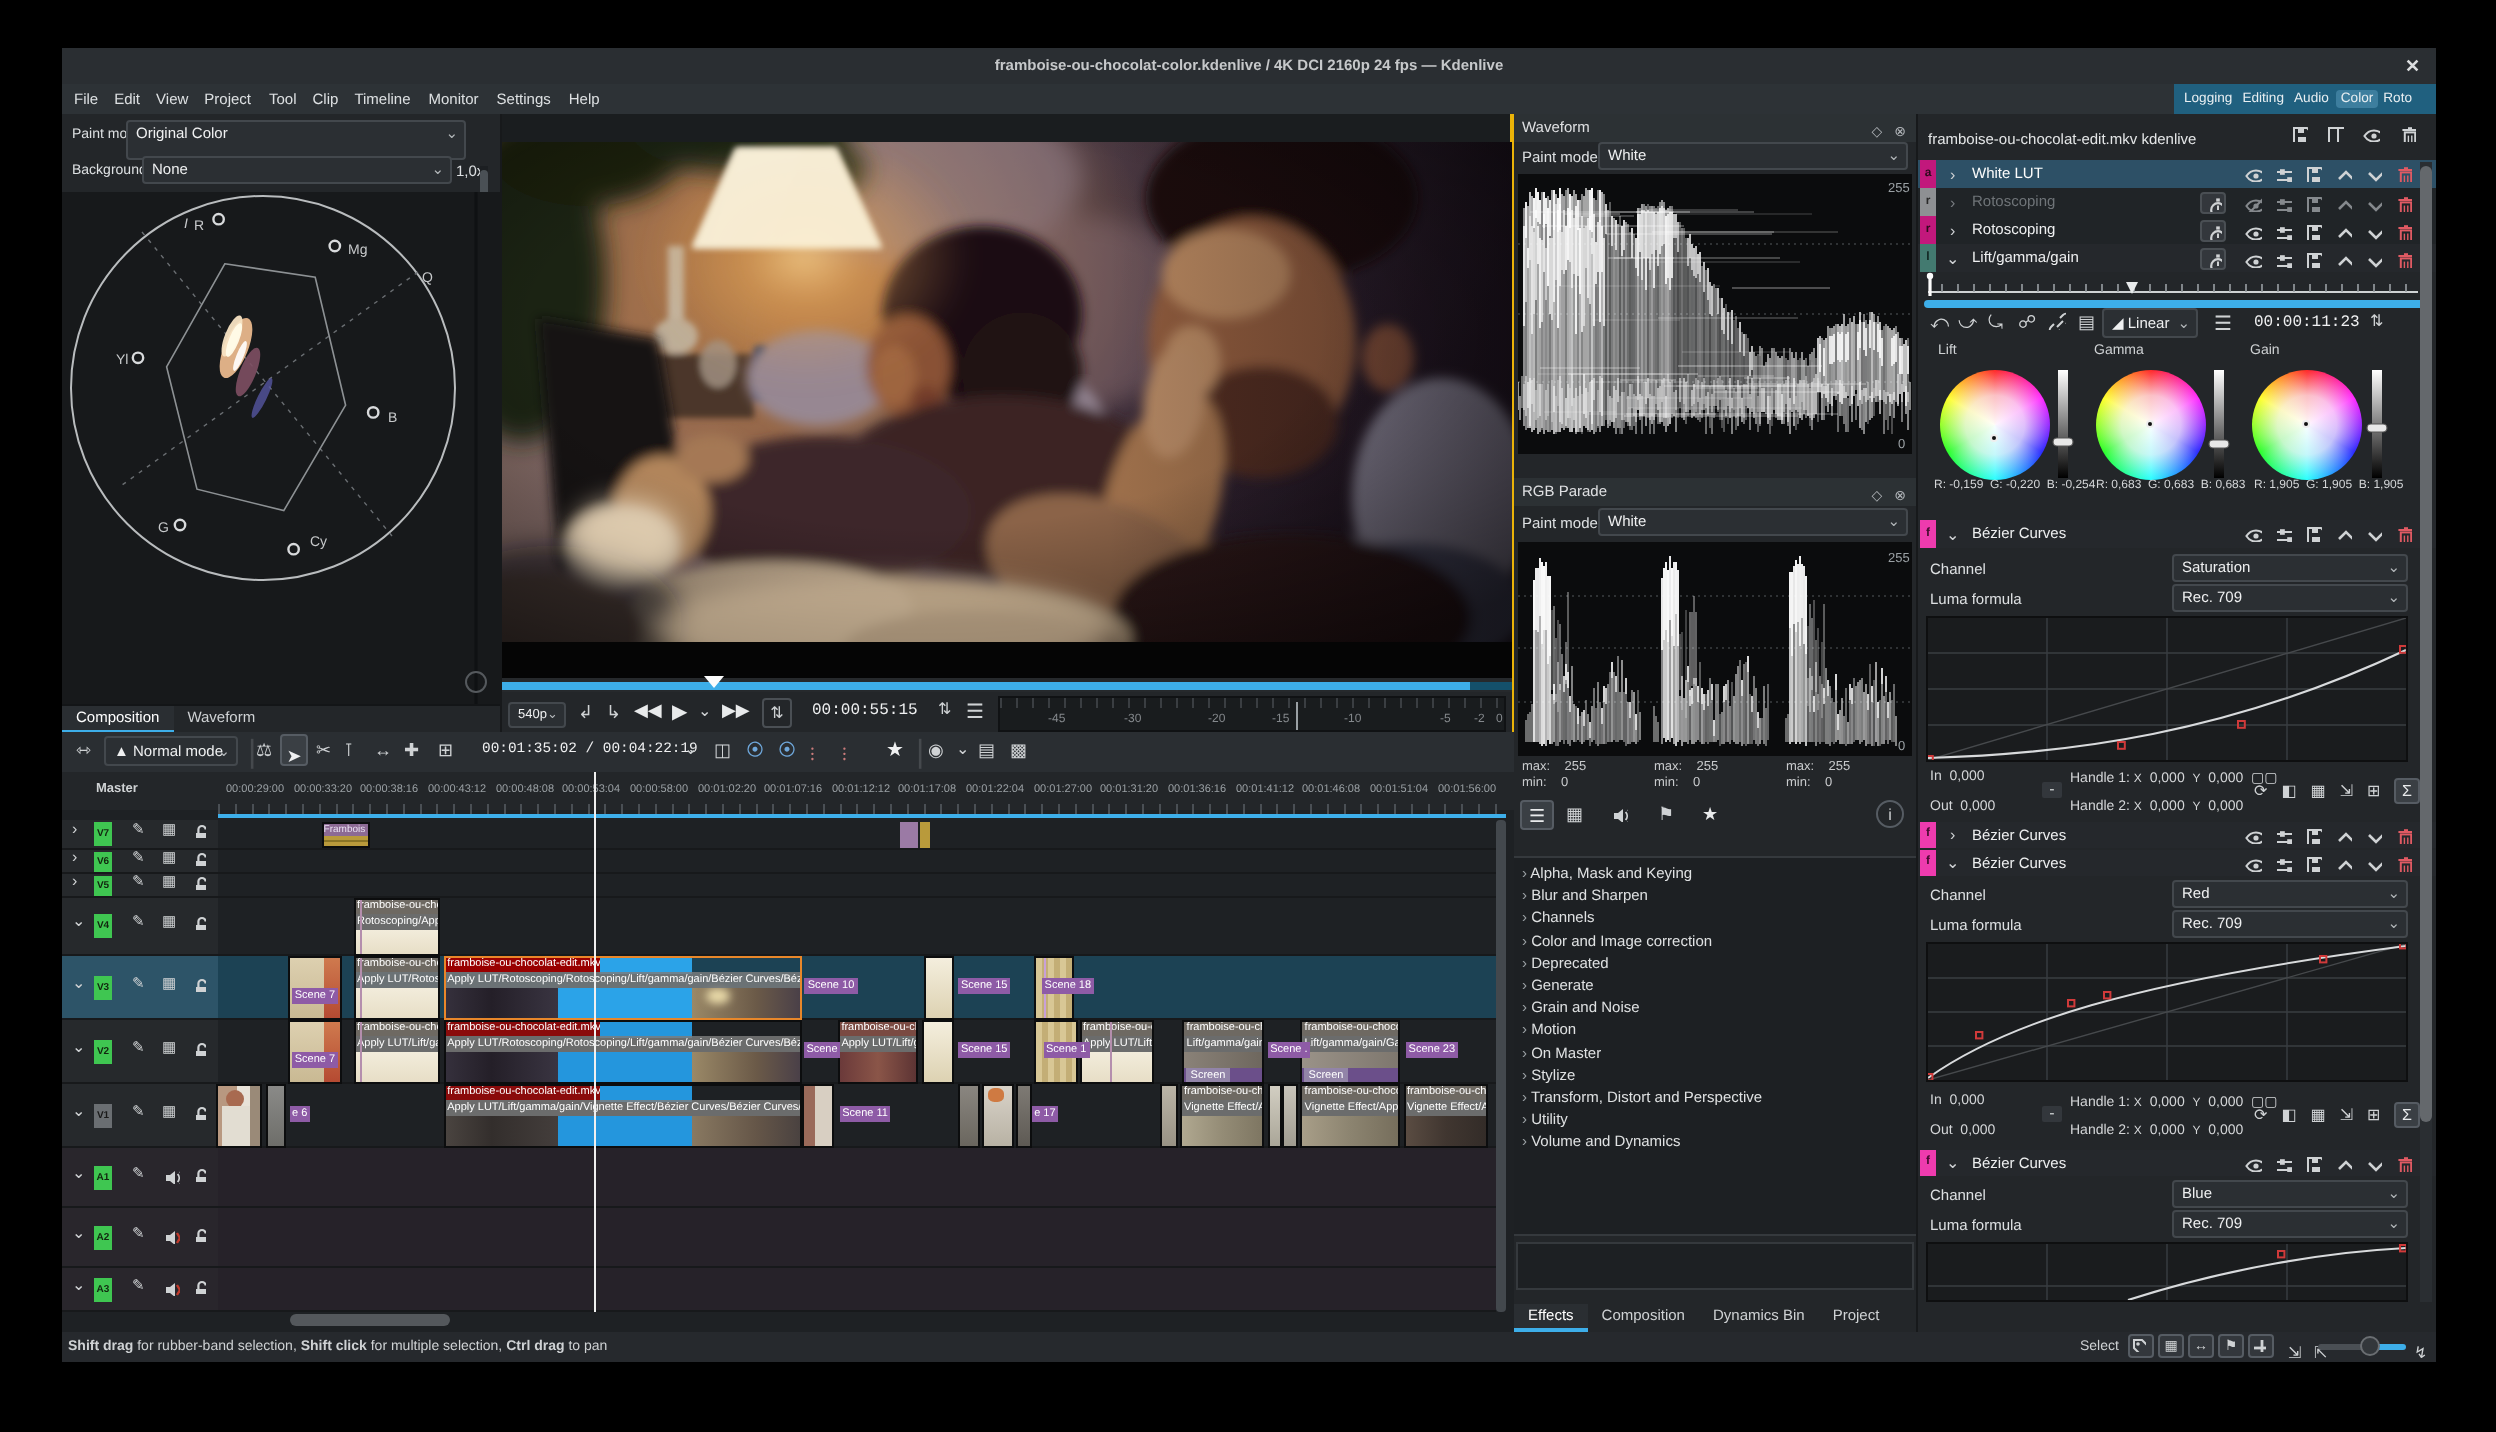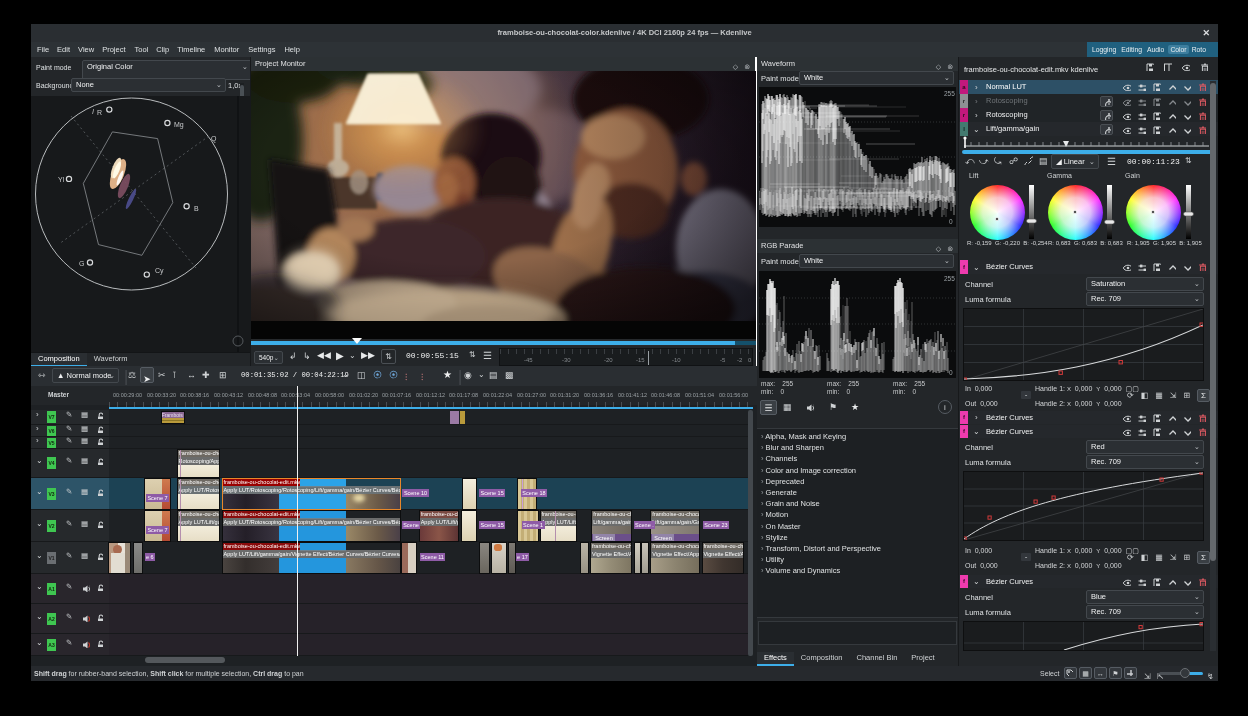--- a/index.html
+++ b/index.html
@@ -1,17 +1,17 @@
 <!DOCTYPE html>
 <html><head>
 <meta charset="utf-8">
 <style>
 html,body{margin:0;padding:0;background:#000;width:1248px;height:716px;overflow:hidden;}
 *{box-sizing:border-box;font-family:"Liberation Sans",sans-serif;}
-#app{position:absolute;left:31px;top:24px;width:1187px;height:657px;background:#ffffff;overflow:hidden;}
+#app{position:absolute;left:31px;top:24px;width:1187px;height:657px;background:#eab308;overflow:hidden;}
 .abs{position:absolute;}
 .dd{position:absolute;background:#2b2f33;border:1px solid #43484d;border-radius:2px;color:#eff0f1;font-size:7.5px;line-height:12px;padding:0 4px;}
 .dd .ar{position:absolute;right:3px;top:0;color:#b6babd;}
 .ptitle{position:absolute;left:0;right:0;top:0;height:14px;background:#2c3134;color:#dfe0e2;font-size:7.5px;line-height:14px;padding-left:4px;}
 .picons{position:absolute;right:3px;top:3px;color:#b0b4b8;font-size:7px;letter-spacing:2px;}
 .tab{display:inline-block;font-size:7.5px;color:#cfd2d4;padding:0 7px;line-height:12px;height:14px;vertical-align:top;}
 .tab.act{border-bottom:2px solid #3daee9;color:#fff;}
 svg{display:block;}
 .ic{width:9px;height:9px;color:#cfd2d4;}
 .fxic{position:absolute;right:13px;top:2px;display:flex;gap:6px;align-items:center;}
@@ -102,21 +102,21 @@
   <div class="abs" style="right:8px;top:0;color:#dcdee0;font-size:9px;line-height:18px;font-weight:bold;">✕</div>
 </div>
 <div class="abs" style="left:0;top:18px;width:1187px;height:15px;background:#2d3236;color:#dde0e2;font-size:7.5px;line-height:15px;">
   <span style="margin-left:6px;">File</span><span style="margin-left:8px;">Edit</span><span style="margin-left:8px;">View</span><span style="margin-left:8px;">Project</span><span style="margin-left:9px;">Tool</span><span style="margin-left:8px;">Clip</span><span style="margin-left:8px;">Timeline</span><span style="margin-left:9px;">Monitor</span><span style="margin-left:9px;">Settings</span><span style="margin-left:9px;">Help</span>
   <div class="abs" style="right:0;top:0;width:131px;height:15px;background:#20607f;color:#e8eef1;font-size:6.8px;white-space:nowrap;">
     <span style="margin-left:5px;">Logging</span><span style="margin-left:5px;">Editing</span><span style="margin-left:5px;">Audio</span><span style="margin-left:4px;background:#3d7e9e;border-radius:2px;padding:1px 2px;">Color</span><span style="margin-left:3px;">Roto</span>
   </div>
 </div>
 <div class="abs" style="left:0;top:33px;width:219px;height:309px;background:#232629;">
   <div class="abs" style="left:5px;top:7px;color:#dde0e2;font-size:7px;">Paint mode</div>
-  <div class="dd" style="left:51px;top:3px;width:170px;height:20px;">Original Color<span class="ar">⌄</span></div>
+  <div class="dd" style="left:32px;top:3px;width:170px;height:20px;">Original Color<span class="ar">⌄</span></div>
   <div class="abs" style="left:5px;top:25px;color:#dde0e2;font-size:7px;">Background</div>
   <div class="dd" style="left:40px;top:21px;width:155px;height:14px;">None<span class="ar">⌄</span></div>
   <div class="abs" style="left:197px;top:24px;color:#dde0e2;font-size:7.5px;">1,0x</div>
   <div class="abs" style="left:209px;top:26px;width:4px;height:50px;background:#1c1f22;">
         <div class="abs" style="left:0;top:2px;width:4px;height:30px;background:#4a5055;border-radius:2px;"></div>
       </div>
   <div class="abs" style="left:0;top:39px;width:219px;height:256px;background:#17191b;">
     <svg width="219" height="256" viewBox="0 0 219 256">
       <circle cx="100.5" cy="98" r="96" fill="none" stroke="#b9bcbe" stroke-width="1"></circle>
       <g stroke="#6a6e72" stroke-width="0.7" stroke-dasharray="2,3">
@@ -152,21 +152,20 @@
       </g>
       <line x1="207" y1="0" x2="207" y2="256" stroke="#0f1113" stroke-width="1.5"></line>
           <circle cx="207" cy="245" r="5" fill="none" stroke="#55595d" stroke-width="1"></circle>
     </svg>
   </div>
   <div class="abs" style="left:0;top:295px;width:219px;height:14px;background:#232629;border-top:1px solid #131517;">
     <div class="tab act" style="background:#2a2e32;">Composition</div><div class="tab">Waveform</div>
   </div>
 </div>
 <div class="abs" style="left:219px;top:33px;width:505px;height:309px;background:#1a1d1f;border-left:1px solid #17191b;">
-  <div class="ptitle">Project Monitor<span class="picons">◇ ⊗</span></div>
   <div class="abs" style="left:0;top:14px;width:505px;height:250px;background:#000;overflow:hidden;">
   <svg width="505" height="250" viewBox="0 0 505 250">
     <defs>
       <filter id="b6" x="-30%" y="-30%" width="160%" height="160%">
               <feGaussianBlur stdDeviation="6"></feGaussianBlur>
             </filter>
       <filter id="b3" x="-30%" y="-30%" width="160%" height="160%">
               <feGaussianBlur stdDeviation="3"></feGaussianBlur>
             </filter>
       <filter id="b2" x="-30%" y="-30%" width="160%" height="160%">
@@ -1155,21 +1154,21 @@
     <span style="color:#9aa0a4;">›</span> Motion<br>
     <span style="color:#9aa0a4;">›</span> On Master<br>
     <span style="color:#9aa0a4;">›</span> Stylize<br>
     <span style="color:#9aa0a4;">›</span> Transform, Distort and Perspective<br>
     <span style="color:#9aa0a4;">›</span> Utility<br>
     <span style="color:#9aa0a4;">›</span> Volume and Dynamics
     </div>
   </div>
   <div class="abs" style="left:1px;top:224px;width:199px;height:24px;background:#1d2023;border:1px solid #35393d;"></div>
   <div class="abs" style="left:0;top:255px;width:201px;height:14px;">
-    <div class="tab act" style="background:#2a2e32;">Effects</div><div class="tab">Composition</div><div class="tab">Channel Bin</div><div class="tab">Project</div>
+    <div class="tab act" style="background:#2a2e32;">Effects</div><div class="tab">Composition</div><div class="tab">Dynamics Bin</div><div class="tab">Project</div>
   </div>
 </div>
 <div class="abs" style="left:927px;top:33px;width:260px;height:609px;background:#232629;border-left:1px solid #17191b;">
   <div class="abs" style="left:5px;top:8px;color:#e4e6e7;font-size:7.5px;">framboise-ou-chocolat-edit.mkv kdenlive</div>
   <div class="fxic" style="right:10px;top:5px;gap:9px;">
         <svg class="ic">
           <use href="#i-save"></use>
         </svg>
         <svg class="ic">
           <use href="#i-cols"></use>
@@ -1177,21 +1176,21 @@
         <svg class="ic">
           <use href="#i-eye"></use>
         </svg>
         <svg class="ic">
           <use href="#i-tr"></use>
         </svg>
       </div>
   <div class="abs" style="left:0;top:23px;width:260px;height:14px;background:#2d5066;">
     <div class="abs" style="left:1px;top:0;width:8px;height:14px;background:#c2187c;color:#2a0a1a;font-size:6px;text-align:center;line-height:14px;font-weight:bold;">a</div>
     <div class="abs" style="left:16px;top:3px;color:#cfd2d4;font-size:8px;">›</div>
-    <div class="abs" style="left:27px;top:0;color:#fcfcfc;font-size:7.5px;line-height:14px;">Normal LUT</div>
+    <div class="abs" style="left:27px;top:0;color:#fcfcfc;font-size:7.5px;line-height:14px;">White LUT</div>
     <div class="fxic">
           <svg class="ic" style="color:#cfd2d4;">
             <use href="#i-eye"></use>
           </svg>
           <svg class="ic" style="color:#cfd2d4;">
             <use href="#i-slid"></use>
           </svg>
           <svg class="ic" style="color:#cfd2d4;">
             <use href="#i-save"></use>
           </svg>

